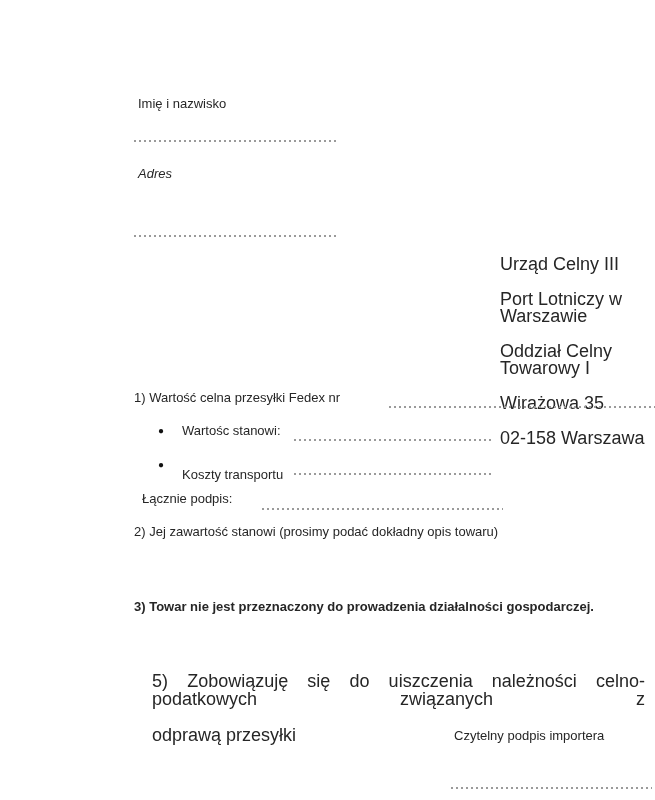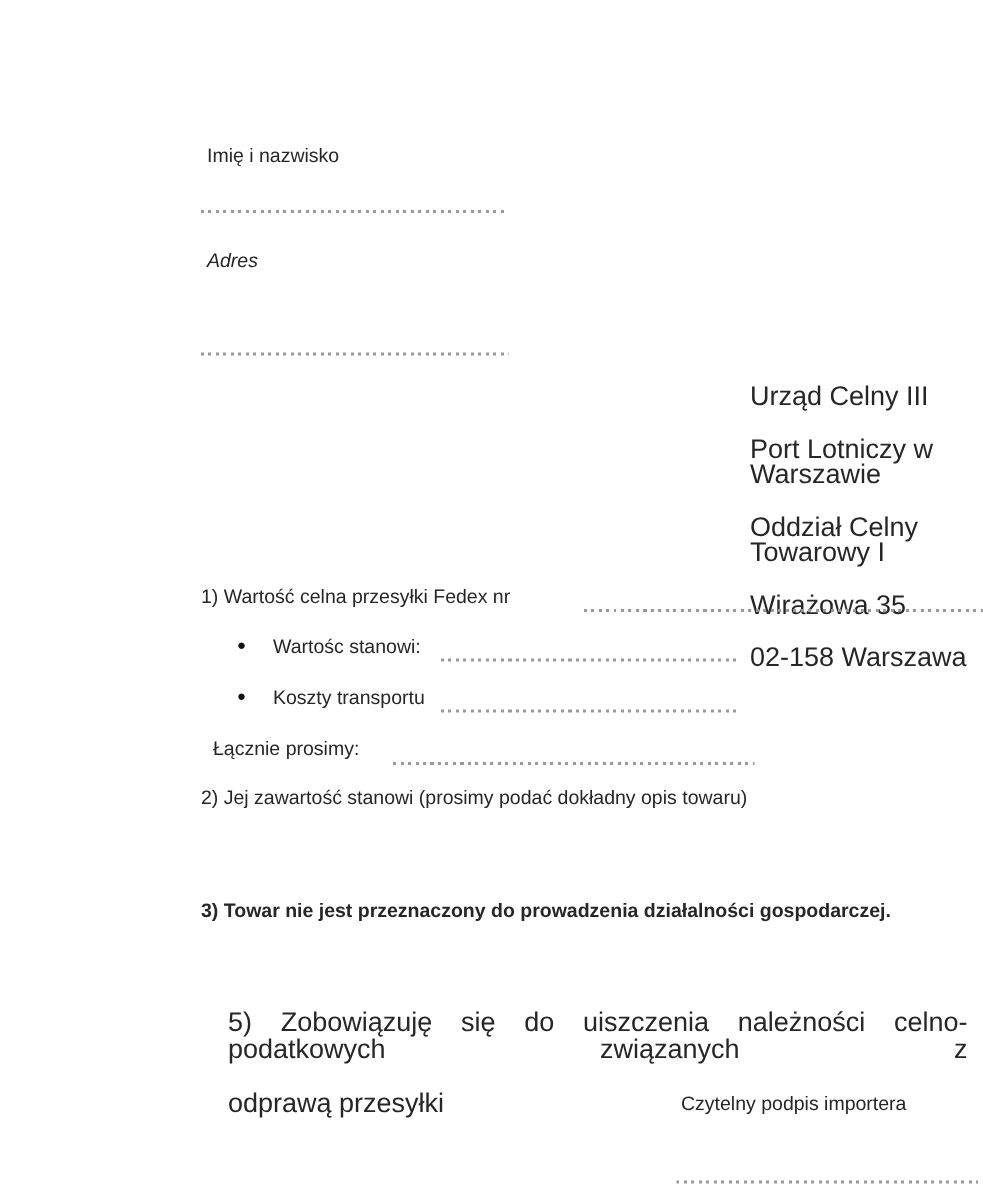--- a/index.html
+++ b/index.html
@@ -63,24 +63,24 @@
 
 
   <div class="t" style="left:62px; top:318px;">1) Wartość celna przesyłki Fedex nr</div>
   <div class="dotted" style="left:317px; top:334px; width:268px;"></div>
 
   <span class="bullet" style="left:86px; top:354px;">●</span>
   <div class="t" style="left:110px; top:351px;">Wartośc stanowi:</div>
   <div class="dotted" style="left:222px; top:367px; width:198px;"></div>
 
   <span class="bullet" style="left:86px; top:388px;">●</span>
-  <div class="t" style="left:110px; top:385px;">Koszty transportu</div>
+  <div class="t" style="left:110px; top:395px;">Koszty transportu</div>
   <div class="dotted" style="left:222px; top:401px; width:198px;"></div>
 
-  <div class="t" style="left:70px; top:419px;">Łącznie prosimy:</div>
+  <div class="t" style="left:70px; top:419px;">Łącznie podpis:</div>
   <div class="dotted" style="left:190px; top:436px; width:241px;"></div>
 
   <div class="t" style="left:62px; top:452px;">2) Jej zawartość stanowi (prosimy podać dokładny opis towaru)</div>
 
   <div class="t" style="left:62px; top:527px;font-weight:bold;">3) Towar nie jest przeznaczony do prowadzenia działalności gospodarczej.</div>
 
   <div class="block item4-block">
     <div class="just">5) Zobowiązuję się do uiszczenia należności celno-podatkowych związanych z</div>
     <div>odprawą przesyłki</div>
   </div>

